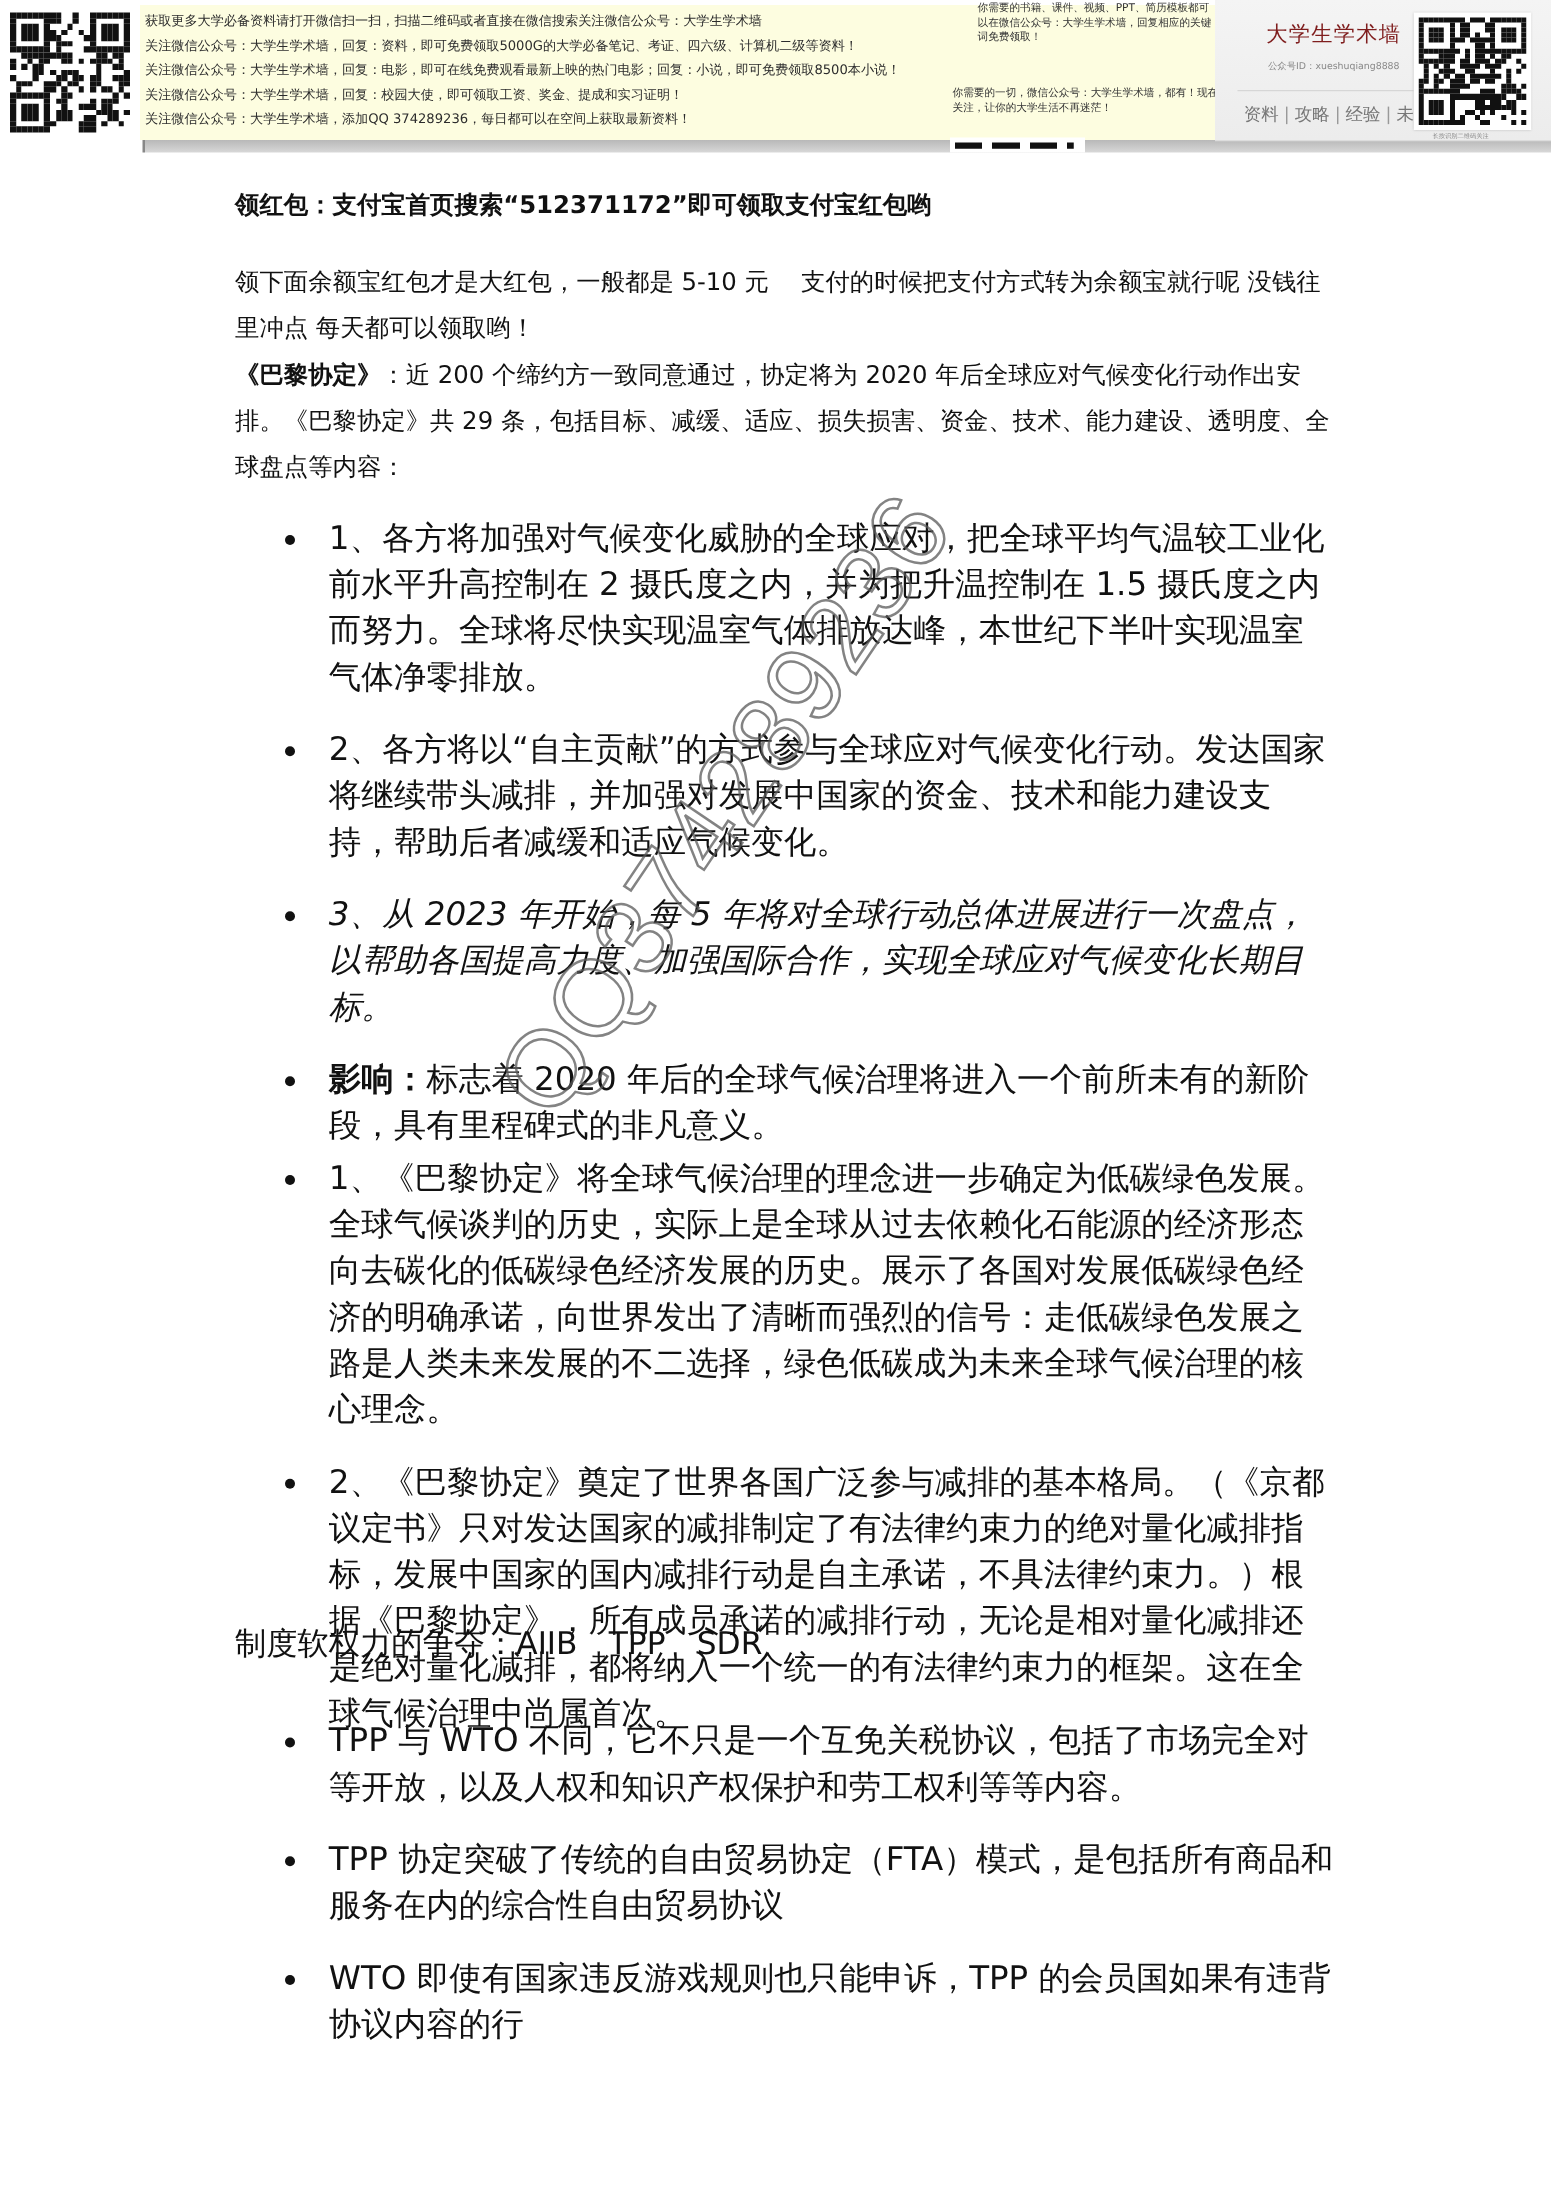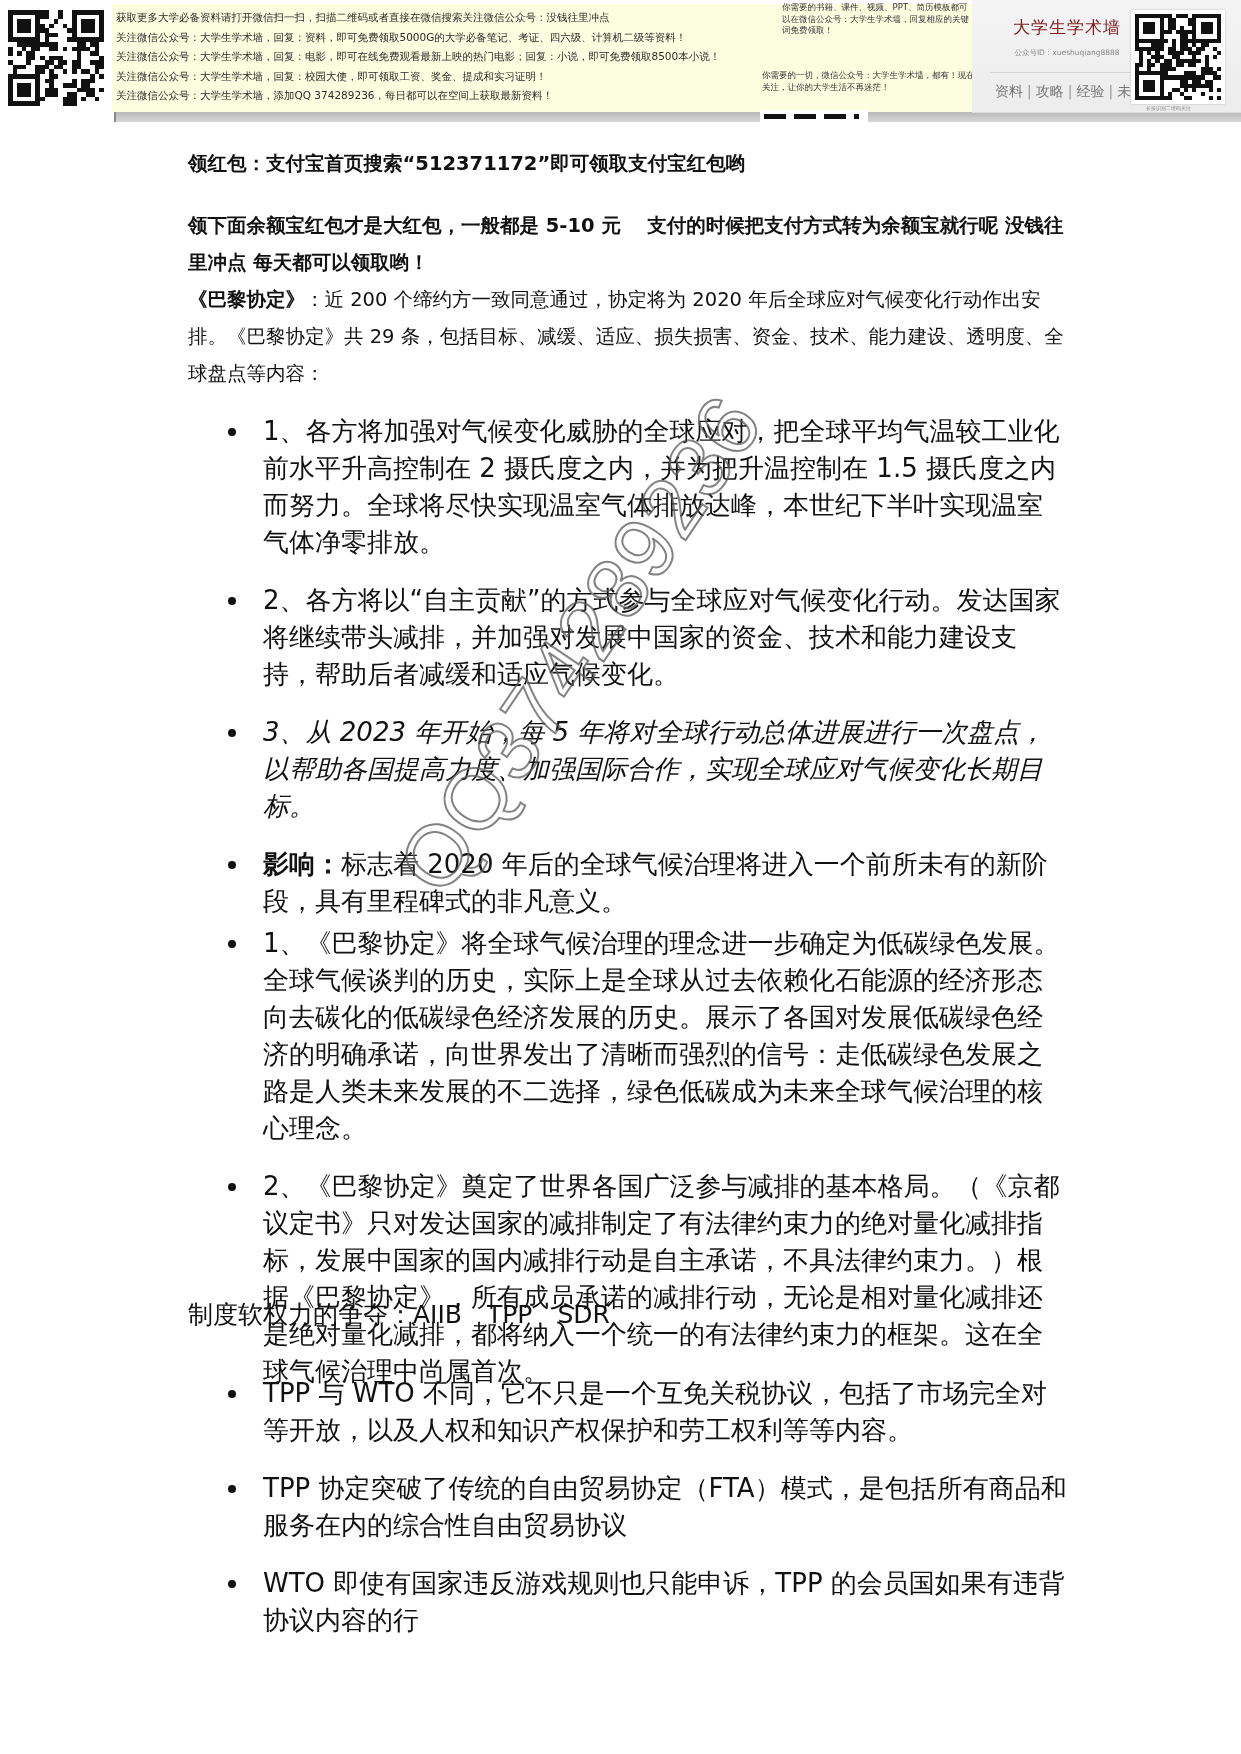--- a/index.html
+++ b/index.html
@@ -70,21 +70,21 @@
   .card-links span.sep { color: #999; margin: 0 4px; }
   .qr-right-box {
     position: absolute; left: 1131px; top: 10px; width: 94px; height: 94px;
     background: #fff; box-shadow: 0 0 2px #bbb;
   }
   .qr-right { left: 1135px; top: 14px; width: 86px; height: 86px; }
   .card-caption {
     position: absolute; left: 1146px; top: 105px; font-size: 5px; color: #888;
   }
   .redpacket { position: absolute; left: 188px; top: 150px; font-weight: bold; font-size: 19.5px; text-align: center; }
-  .balance { position: absolute; left: 188px; top: 207px; width: 880px; font-weight: bold; font-size: 19.5px; line-height: 37px; }
+  .balance { position: absolute; left: 188px; top: 207px; width: 880px; font-weight: normal; font-size: 19.5px; line-height: 37px; }
   .intro { position: absolute; left: 188px; top: 281px; width: 880px; font-size: 19.5px; line-height: 37px; }
   .intro b { font-weight: bold; }
 
   .bullets { position: absolute; left: 188px; width: 880px; margin: 0; padding: 0; list-style: none; }
   .bullets li {
     position: relative; padding-left: 75px; font-size: 26px; line-height: 37px;
   }
   .bullets li .dot {
     position: absolute; left: 40px; top: 15px; width: 8px; height: 8px; border-radius: 50%; background: #111;
   }
@@ -547,21 +547,21 @@
       <i class="b"></i>
       <i></i>
       <i></i>
       <i></i>
       <i></i>
       <i></i>
       <i></i>
     </div>
   <div class="banner-yellow"></div>
   <div class="banner-lines">
-    <div>获取更多大学必备资料请打开微信扫一扫，扫描二维码或者直接在微信搜索关注微信公众号：没钱往里冲点</div>
+    <div>获取更多大学必备资料请打开微信扫一扫，扫描二维码或者直接在微信搜索关注微信公众号：大学生学术墙</div>
     <div>关注微信公众号：大学生学术墙，回复：资料，即可免费领取5000G的大学必备笔记、考证、四六级、计算机二级等资料！</div>
     <div>关注微信公众号：大学生学术墙，回复：电影，即可在线免费观看最新上映的热门电影；回复：小说，即可免费领取8500本小说！</div>
     <div>关注微信公众号：大学生学术墙，回复：校园大使，即可领取工资、奖金、提成和实习证明！</div>
     <div>关注微信公众号：大学生学术墙，添加QQ 374289236，每日都可以在空间上获取最新资料！</div>
   </div>
   <div class="banner-side-top">你需要的书籍、课件、视频、PPT、简历模板都可以在微信公众号：大学生学术墙，回复相应的关键词免费领取！</div>
   <div class="banner-side-bottom">你需要的一切，微信公众号：大学生学术墙，都有！现在关注，让你的大学生活不再迷茫！</div>
   <div class="banner-gray"></div>
   <div class="banner-gray-gap"></div>
 

